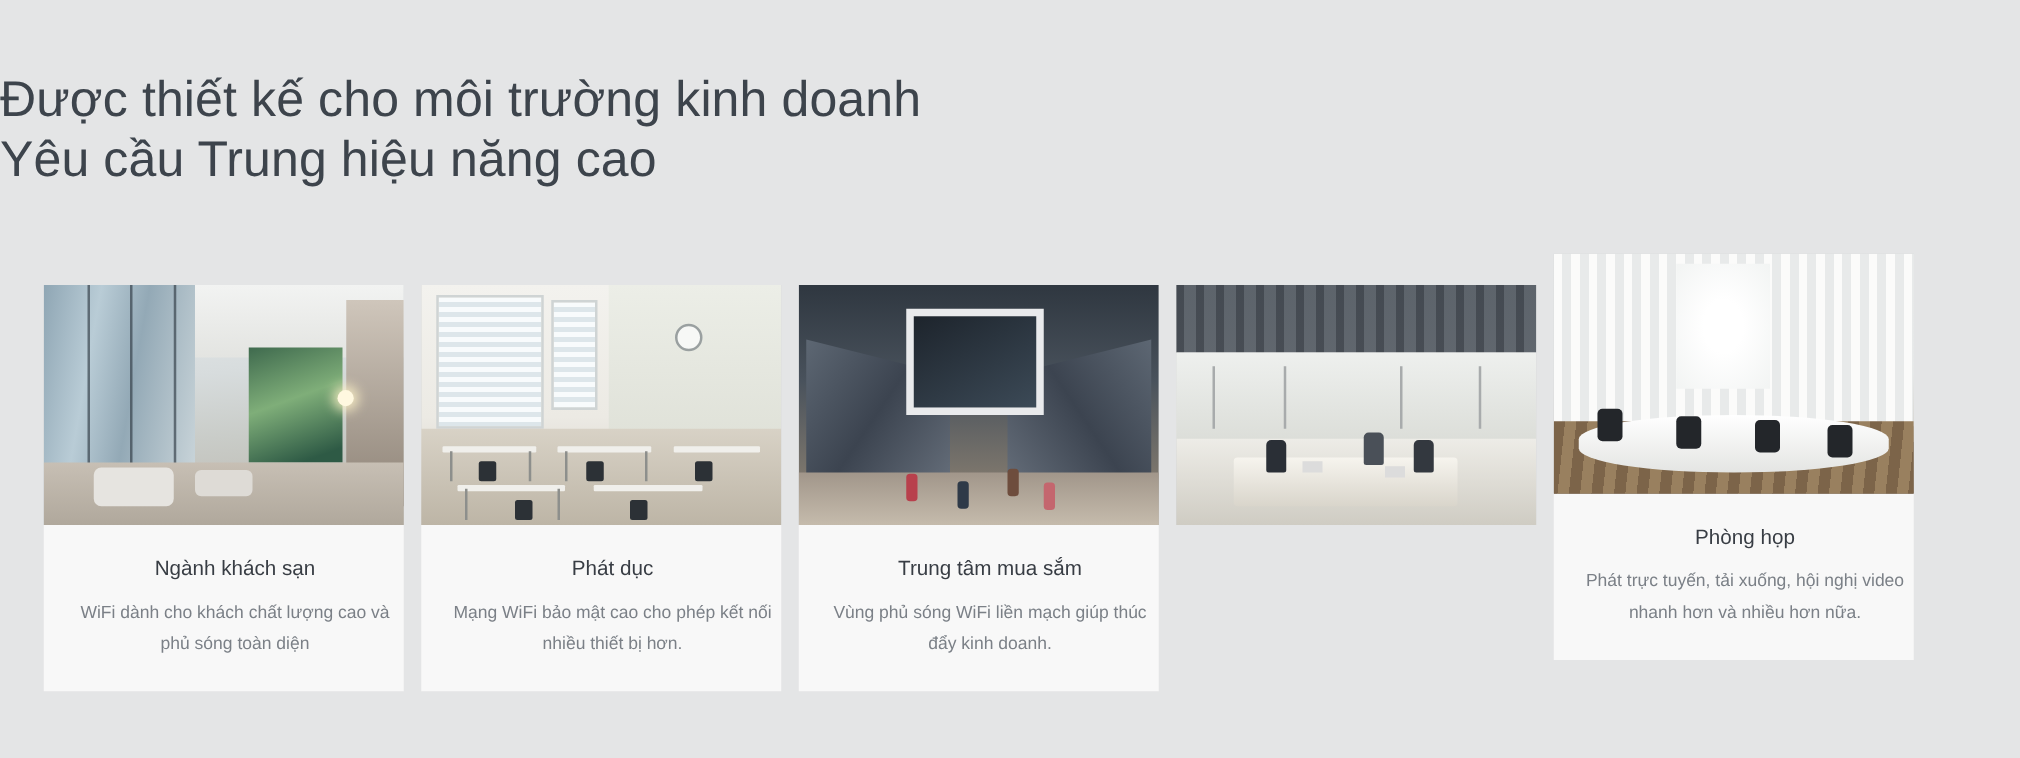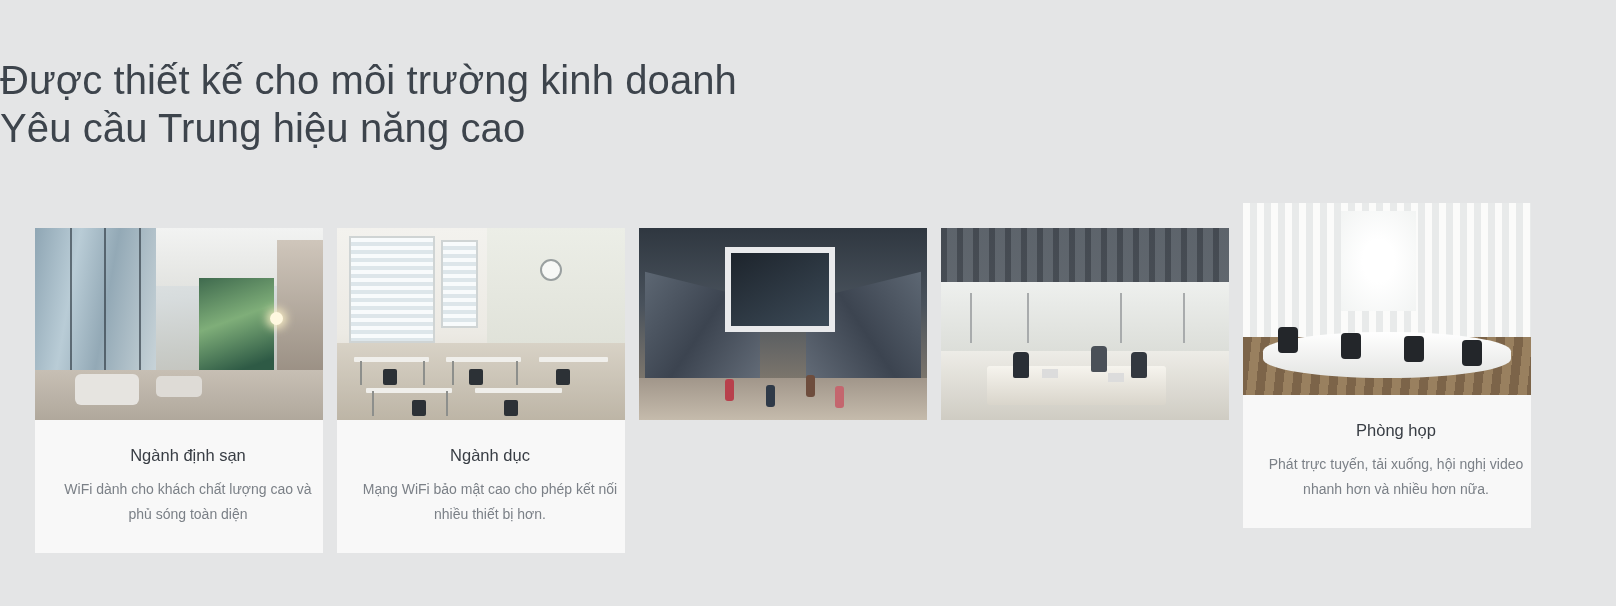--- a/index.html
+++ b/index.html
@@ -178,21 +178,21 @@
           <div class="mull" style="left:36%"></div>
           <div class="wallR"></div>
           <div class="art"></div>
           <div class="lamp"></div>
           <div class="floor"></div>
           <div class="sofa"></div>
           <div class="sofa2"></div>
         </div>
       </div>
       <div class="card-body">
-        <div class="card-title">Ngành định sạn</div>
+        <div class="card-title">Ngành khách sạn</div>
         <div class="card-desc">WiFi dành cho khách chất lượng cao và phủ sóng toàn diện</div>
       </div>
     </div>
 
     <div class="card lowered">
       <div class="card-photo">
         <div class="scene s-class">
           <div class="wall"></div>
           <div class="win"></div>
           <div class="win2"></div>
@@ -210,37 +210,41 @@
           <div class="leg" style="left:12%; bottom:2%;  height:13%;"></div>
           <div class="leg" style="left:38%; bottom:2%;  height:13%;"></div>
           <div class="chair" style="left:16%; bottom:18%;"></div>
           <div class="chair" style="left:46%; bottom:18%;"></div>
           <div class="chair" style="left:76%; bottom:18%;"></div>
           <div class="chair" style="left:26%; bottom:2%;"></div>
           <div class="chair" style="left:58%; bottom:2%;"></div>
         </div>
       </div>
       <div class="card-body">
-        <div class="card-title">Ngành dục</div>
+        <div class="card-title">Phát dục</div>
         <div class="card-desc">Mạng WiFi bảo mật cao cho phép kết nối nhiều thiết bị hơn.</div>
       </div>
     </div>
 
     <div class="card lowered">
       <div class="card-photo">
         <div class="scene s-mall">
           <div class="esc-l"></div>
           <div class="esc-r"></div>
           <div class="panel"></div>
           <div class="floorm"></div>
           <div class="p1"></div>
           <div class="p2"></div>
           <div class="p3"></div>
           <div class="p4"></div>
         </div>
+      </div>
+      <div class="card-body">
+        <div class="card-title">Trung tâm mua sắm</div>
+        <div class="card-desc">Vùng phủ sóng WiFi liền mạch giúp thúc đẩy kinh doanh.</div>
       </div>
     </div>
 
     <div class="card lowered">
       <div class="card-photo">
         <div class="scene s-office">
           <div class="ceil"></div>
           <div class="back"></div>
           <div class="part" style="left:10%"></div>
           <div class="part" style="left:30%"></div>

